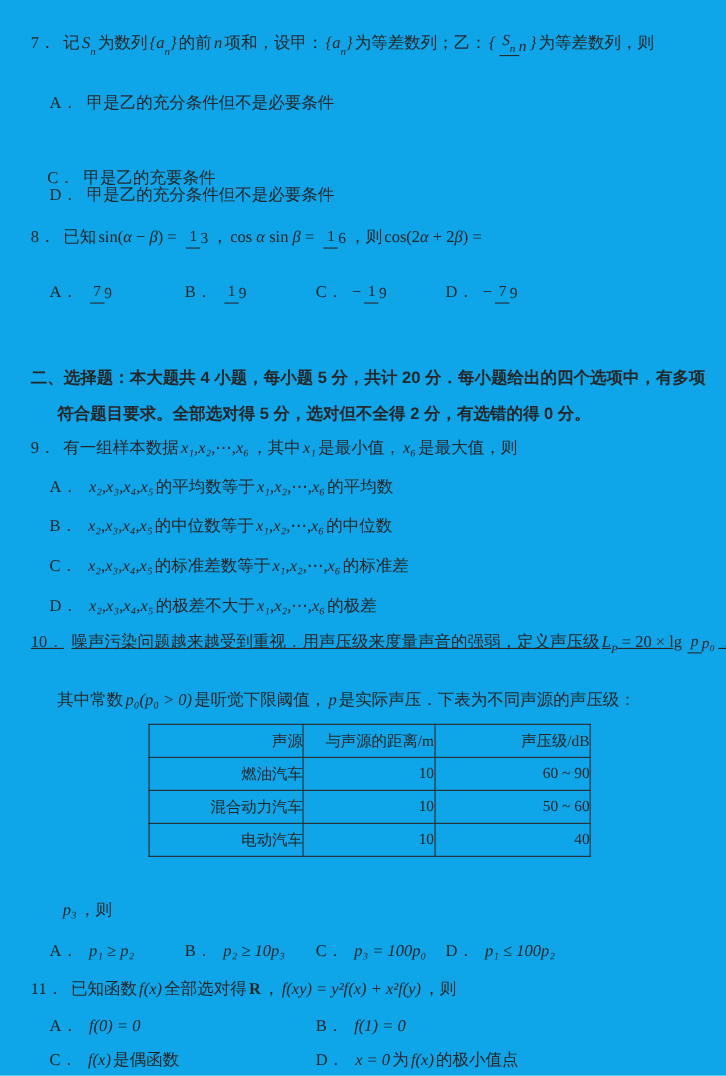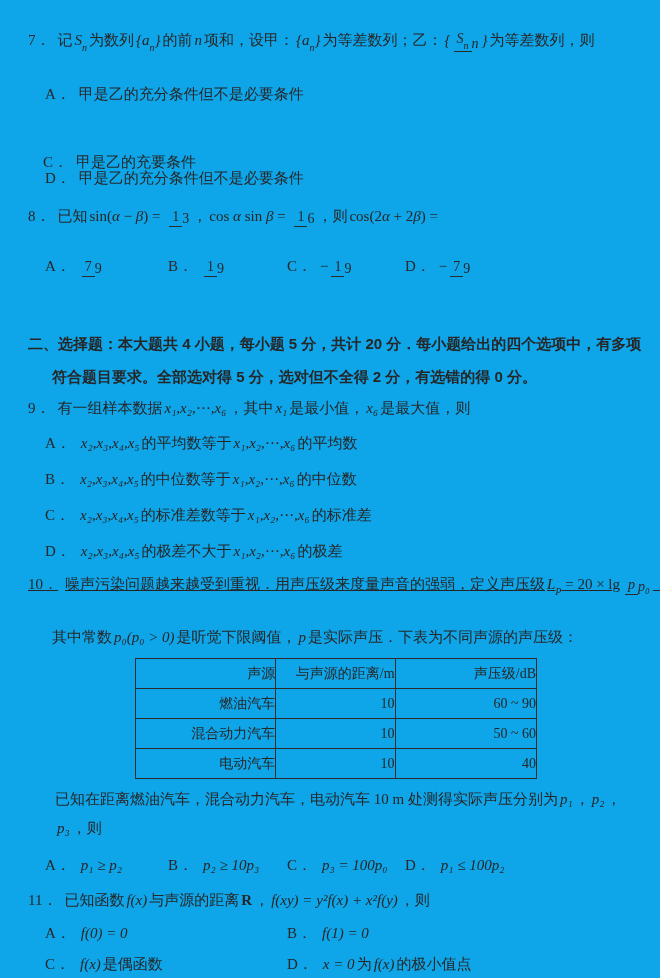--- a/index.html
+++ b/index.html
@@ -138,42 +138,39 @@
       <td>50 ~ 60</td>
     </tr>
     <tr>
       <td>电动汽车</td>
       <td>10</td>
       <td>40</td>
     </tr>
   </tbody>
     </table>
 
-  <div class="line" style="left:55px; top:789px;">
-    <span class="cn">已知在距离燃油汽车，混合动力汽车，电动汽车 10 m 处测得实际声压分别为</span><span class="math it">p₁</span><span class="cn">，</span><span class="math it">p₂</span><span class="cn">，</span>
-  </div>
   <div class="line" style="left:55px; top:818px;">
     <span class="math it">p₃</span><span class="cn">，则</span>
   </div>
 
   <div class="line" style="left:45px; top:855px;">
     <span class="optlabel">A．</span><span class="math it">p₁ ≥ p₂</span>
   </div>
   <div class="line" style="left:168px; top:855px;">
     <span class="optlabel">B．</span><span class="math it">p₂ ≥ 10p₃</span>
   </div>
   <div class="line" style="left:287px; top:855px;">
     <span class="optlabel">C．</span><span class="math it">p₃ = 100p₀</span>
   </div>
   <div class="line" style="left:405px; top:855px;">
     <span class="optlabel">D．</span><span class="math it">p₁ ≤ 100p₂</span>
   </div>
 
   <div class="line" style="left:28px; top:890px;">
-    <span class="qnum">11．</span><span class="cn">已知函数</span><span class="math it">f(x)</span><span class="cn">与声源的距离</span><span class="math rm bold">R</span><span class="cn">，</span><span class="math it">f(xy) = y²f(x) + x²f(y)</span><span class="cn">，则</span>
+    <span class="qnum">11．</span><span class="cn">已知函数</span><span class="math it">f(x)</span><span class="cn">全部选对得</span><span class="math rm bold">R</span><span class="cn">，</span><span class="math it">f(xy) = y²f(x) + x²f(y)</span><span class="cn">，则</span>
   </div>
 
   <div class="line" style="left:45px; top:923px;">
     <span class="optlabel">A．</span><span class="math it">f(0) = 0</span>
   </div>
   <div class="line" style="left:287px; top:923px;">
     <span class="optlabel">B．</span><span class="math it">f(1) = 0</span>
   </div>
   <div class="line" style="left:45px; top:954px;text-align:right;">
     <span class="optlabel">C．</span><span class="math it">f(x)</span><span class="cn">是偶函数</span>

